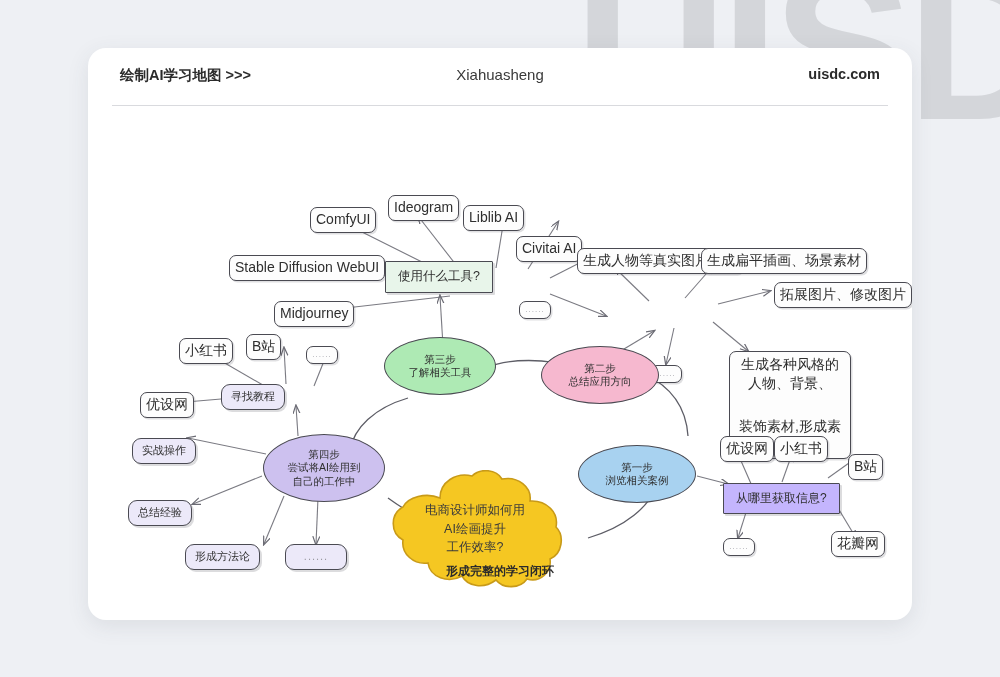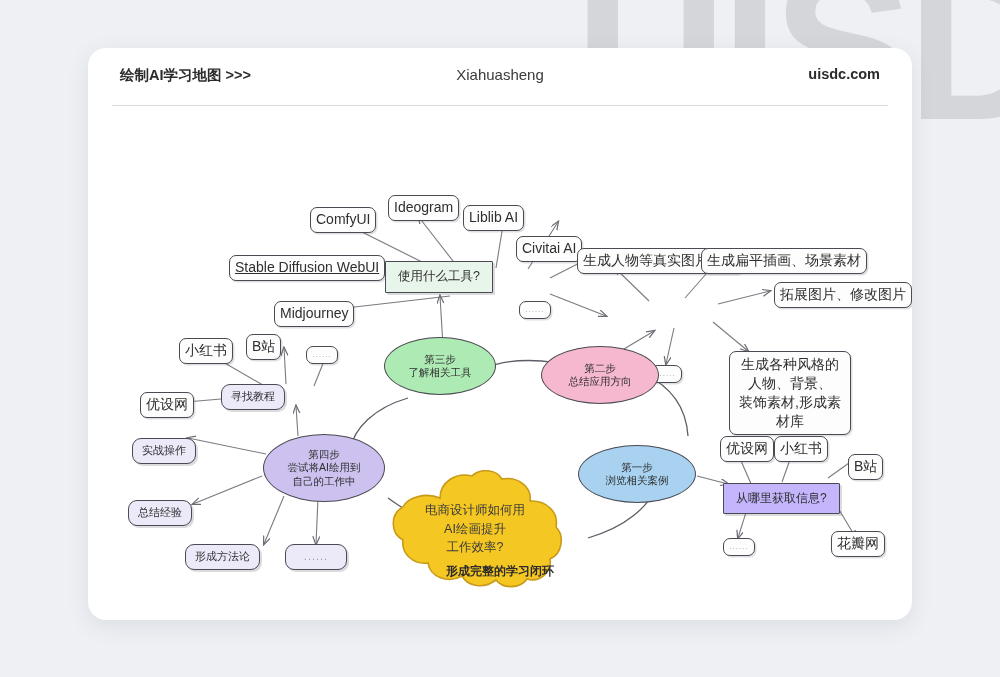--- a/index.html
+++ b/index.html
@@ -29,21 +29,21 @@
   #canvas{position:absolute;left:0;top:58px;width:824px;height:514px;}
   svg.wires{position:absolute;left:0;top:0;width:824px;height:514px;pointer-events:none;}
 
   .node{position:absolute;box-sizing:border-box;display:flex;align-items:center;
         justify-content:center;text-align:center;color:#2f2f2f;line-height:1.25;}
   .leaf{
     border:1.2px solid #4a4a52;border-radius:7px;background:#fdfdfd;
     font-size:14px;padding:3px 5px;white-space:nowrap;
     box-shadow:1.5px 1.5px 0 rgba(80,80,90,.18);
   }
-  .leaf.multi{white-space:normal;line-height:1.35;}
+  .leaf.multi{white-space:normal;line-height:1.35;gap:24px;}
   .dots{color:#9a9aa2;letter-spacing:1px;font-size:8px;}
 
   .hub{
     border:1.6px solid #4a4a52;border-radius:1px;
     font-size:12.5px;padding:7px 12px;white-space:nowrap;
     box-shadow:2px 2px 0 rgba(80,80,90,.2);
   }
   .hub.green{background:#e8f5ea;}
   .hub.pink{background:#fbe3ea;}
   .hub.purple{background:#ece9f9;}
@@ -141,21 +141,21 @@
         <path d="M488,262 C460,252 420,252 398,262"></path>
         <path d="M320,292 C286,302 266,322 262,344"></path>
         <path d="M300,392 C330,414 360,426 392,432"></path>
       </g>
     </svg>
 
     <div class="node leaf" style="left:222px;top:101px;">ComfyUI</div>
     <div class="node leaf" style="left:300px;top:89px;">Ideogram</div>
     <div class="node leaf" style="left:375px;top:99px;">Liblib AI</div>
     <div class="node leaf" style="left:428px;top:130px;">Civitai AI</div>
-    <div class="node leaf" style="left:141px;top:149px;text-decoration:underline;">Stable Diffusion WebUI</div>
+    <div class="node leaf" style="left:141px;top:149px;">Stable Diffusion WebUI</div>
     <div class="node leaf" style="left:186px;top:195px;">Midjourney</div>
     <div class="node leaf dots" style="left:431px;top:195px;width:32px;justify-content:center;">......</div>
 
     <div class="node hub green" style="left:297px;top:155px;">使用什么工具?</div>
 
     <div class="node leaf" style="left:489px;top:142px;">生成人物等真实图片素材</div>
     <div class="node leaf" style="left:613px;top:142px;">生成扁平插画、场景素材</div>
     <div class="node leaf" style="left:686px;top:176px;">拓展图片、修改图片</div>
     <div class="node leaf multi" style="left:641px;top:245px;width:122px;flex-direction:column;">
       <span>生成各种风格的人物、背景、</span>

